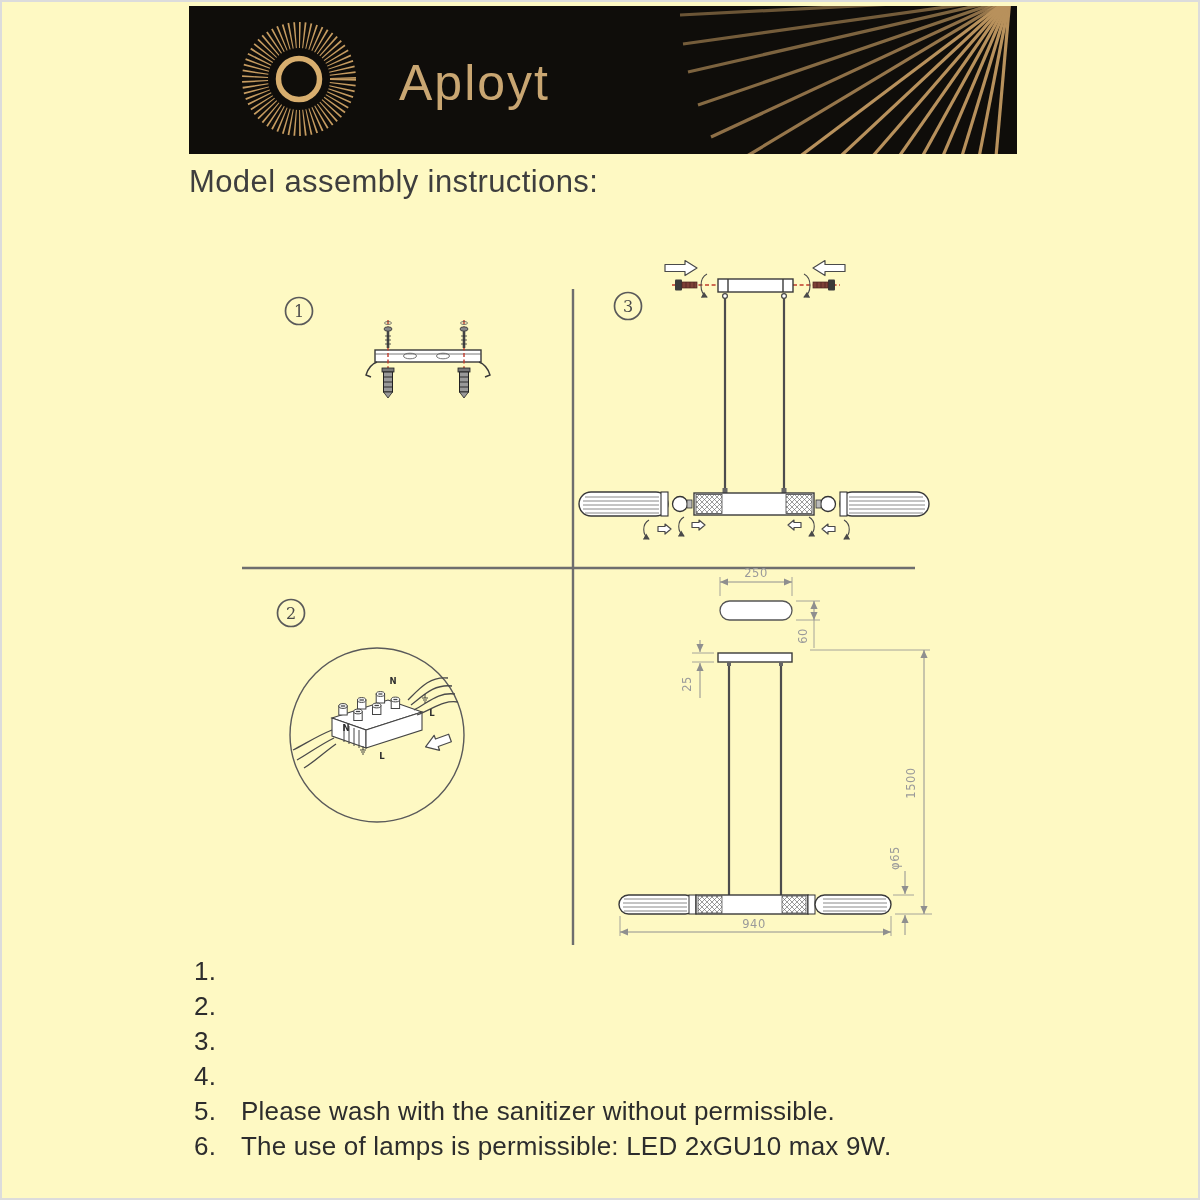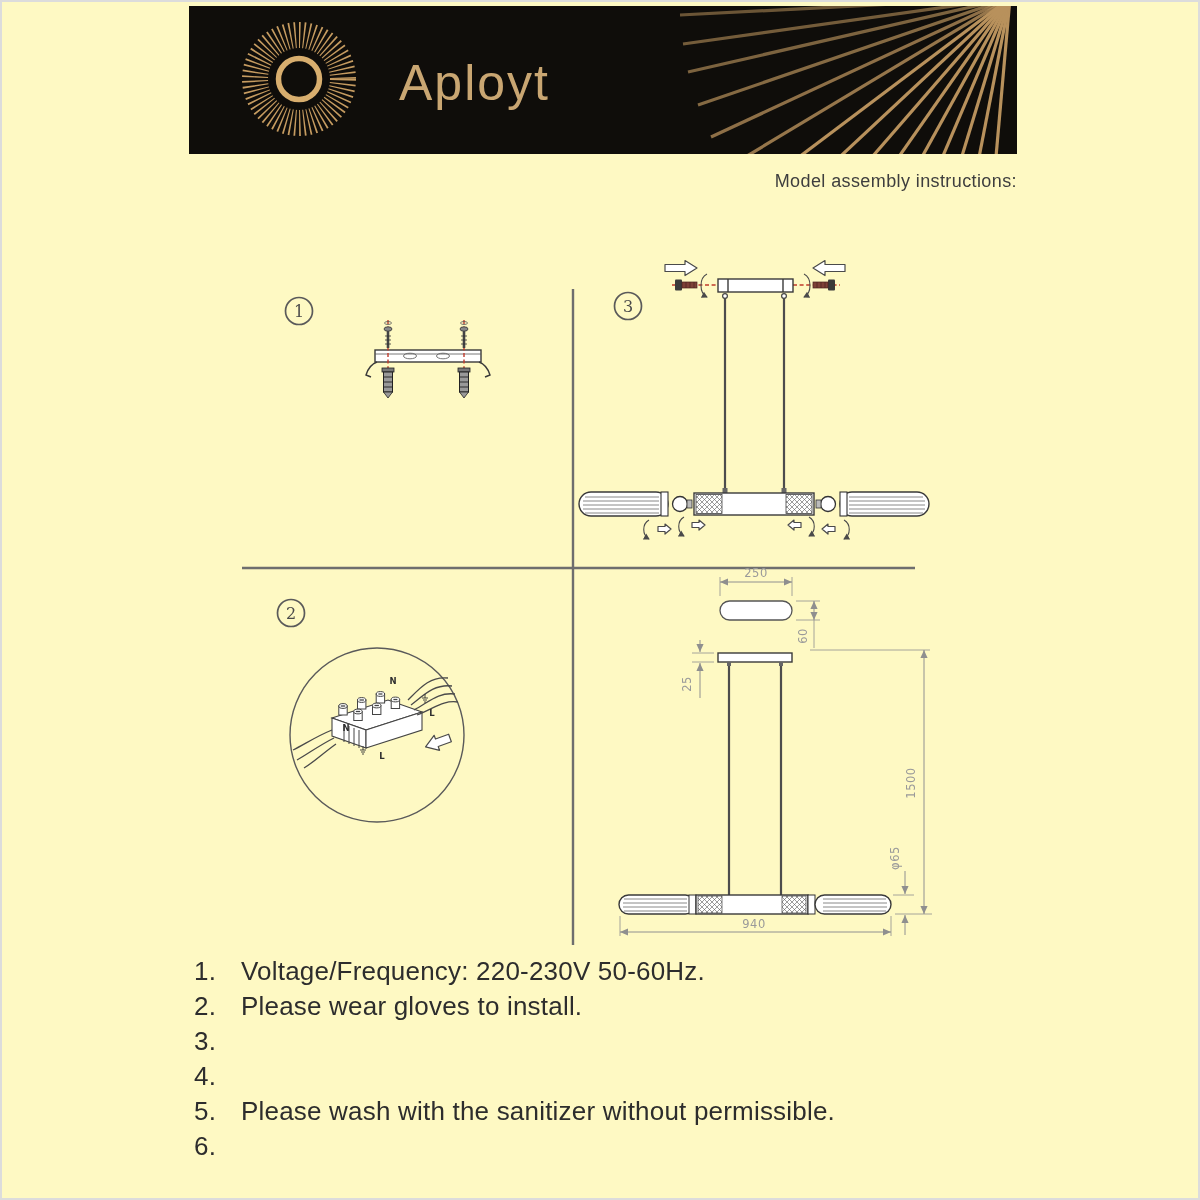--- a/index.html
+++ b/index.html
@@ -1,20 +1,20 @@
 <!DOCTYPE html>
 <html><head>
 <meta charset="utf-8">
 <style>
   html,body{margin:0;padding:0;background:#fff;}
   .page{position:relative;width:1200px;height:1200px;background:#fef9c3;overflow:hidden;
         font-family:"Liberation Sans",sans-serif;box-sizing:border-box;border:2px solid #dcdcdc;}
   .hdr{position:absolute;left:187px;top:4px;}
-  .title{position:absolute;left:187px;top:163px;width:828px;text-align:right;
-         color:#3e3e3e;font-size:18px;line-height:33px;letter-spacing:.4px;}
+  .title{position:absolute;left:187px;top:163px;width:828px;text-align:left;
+         color:#3e3e3e;font-size:31px;line-height:33px;letter-spacing:.4px;}
   .instr{position:absolute;left:192px;top:956px;width:900px;font-size:26px;color:#2d2d2d;letter-spacing:.2px;}
   .irow{display:flex;margin-bottom:8px;line-height:27px;}
   .irow .num{width:47px;flex:none;}
   svg.draw{position:absolute;left:0;top:0;}
   
   .ln{stroke:#3a3a3a;fill:none;stroke-width:1.4}
   .lnt{stroke:#3a3a3a;fill:#fff;stroke-width:1.4}
   .thin{stroke:#555;stroke-width:.8;fill:none}
   .dimln{stroke:#909090;stroke-width:1;fill:none}
   .ext{stroke:#909090;stroke-width:.8;fill:none}
@@ -345,34 +345,33 @@
       <line class="ext" x1="891" y1="893" x2="912" y2="893"></line>
       <line class="dimln" x1="903" y1="869" x2="903" y2="892" marker-end="url(#dimA)"></line>
       <line class="dimln" x1="903" y1="933" x2="903" y2="913" marker-end="url(#dimA)"></line>
       <text class="dim" transform="rotate(-90 897 856)" x="897" y="856" text-anchor="middle">φ65</text>
     </g>
   </svg>
 
   <div class="instr">
     <div class="irow">
       <span class="num">1.</span>
-      <span>Voltage/Frequency: 220-230V 50-60Hz.</span>
     </div>
     <div class="irow">
       <span class="num">2.</span>
-      <span>Please wear gloves to install.</span>
     </div>
     <div class="irow">
       <span class="num">3.</span>
     </div>
     <div class="irow">
       <span class="num">4.</span>
     </div>
     <div class="irow">
       <span class="num">5.</span>
       <span>Please wash with the sanitizer without permissible.</span>
     </div>
     <div class="irow">
       <span class="num">6.</span>
+      <span>The use of lamps is permissible: LED 2xGU10 max 9W.</span>
     </div>
   </div>
 
 </div>
 
 </body></html>

